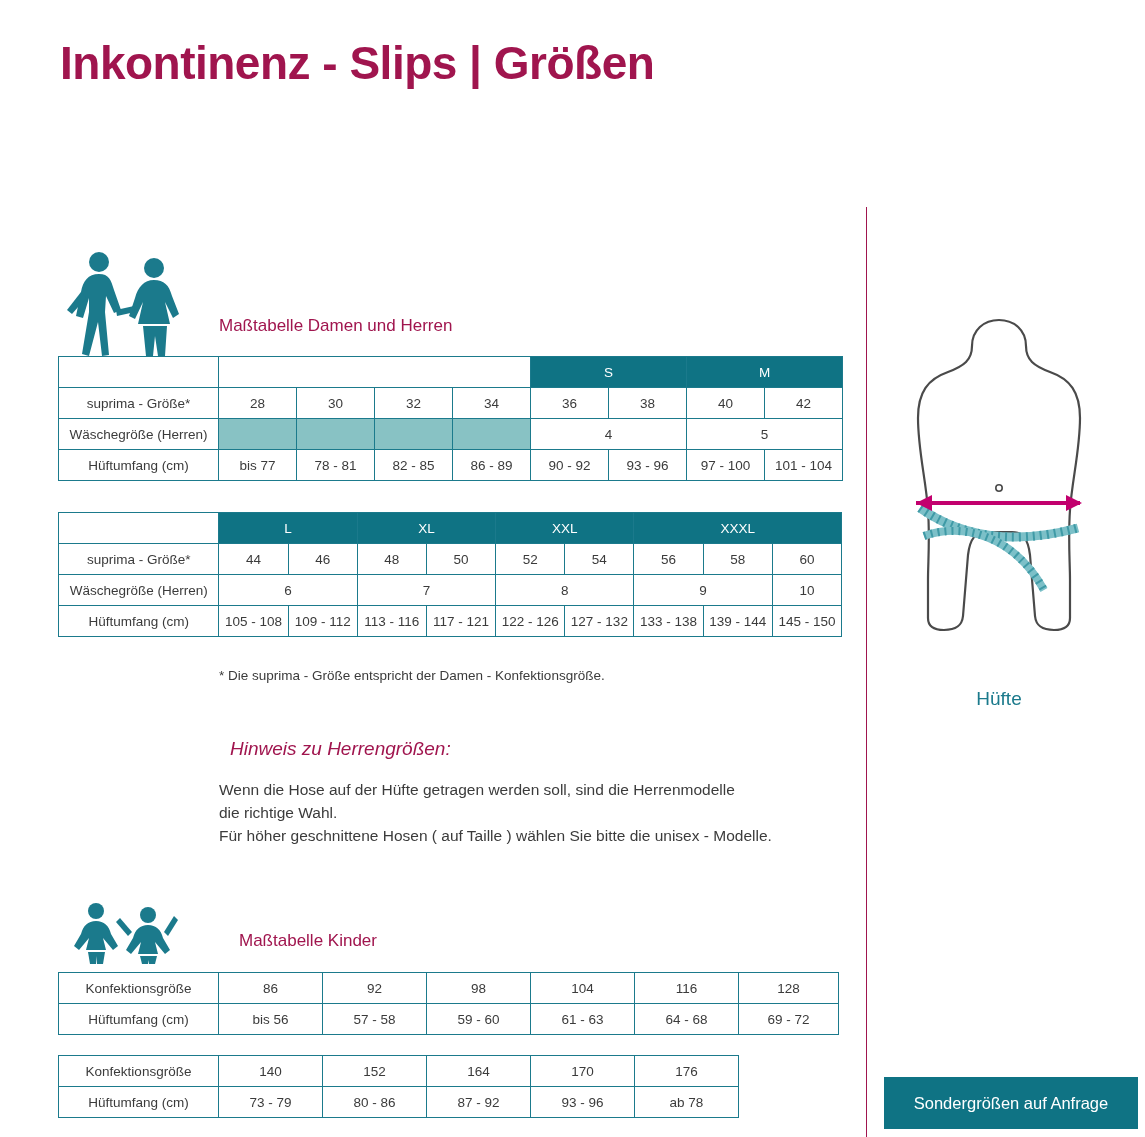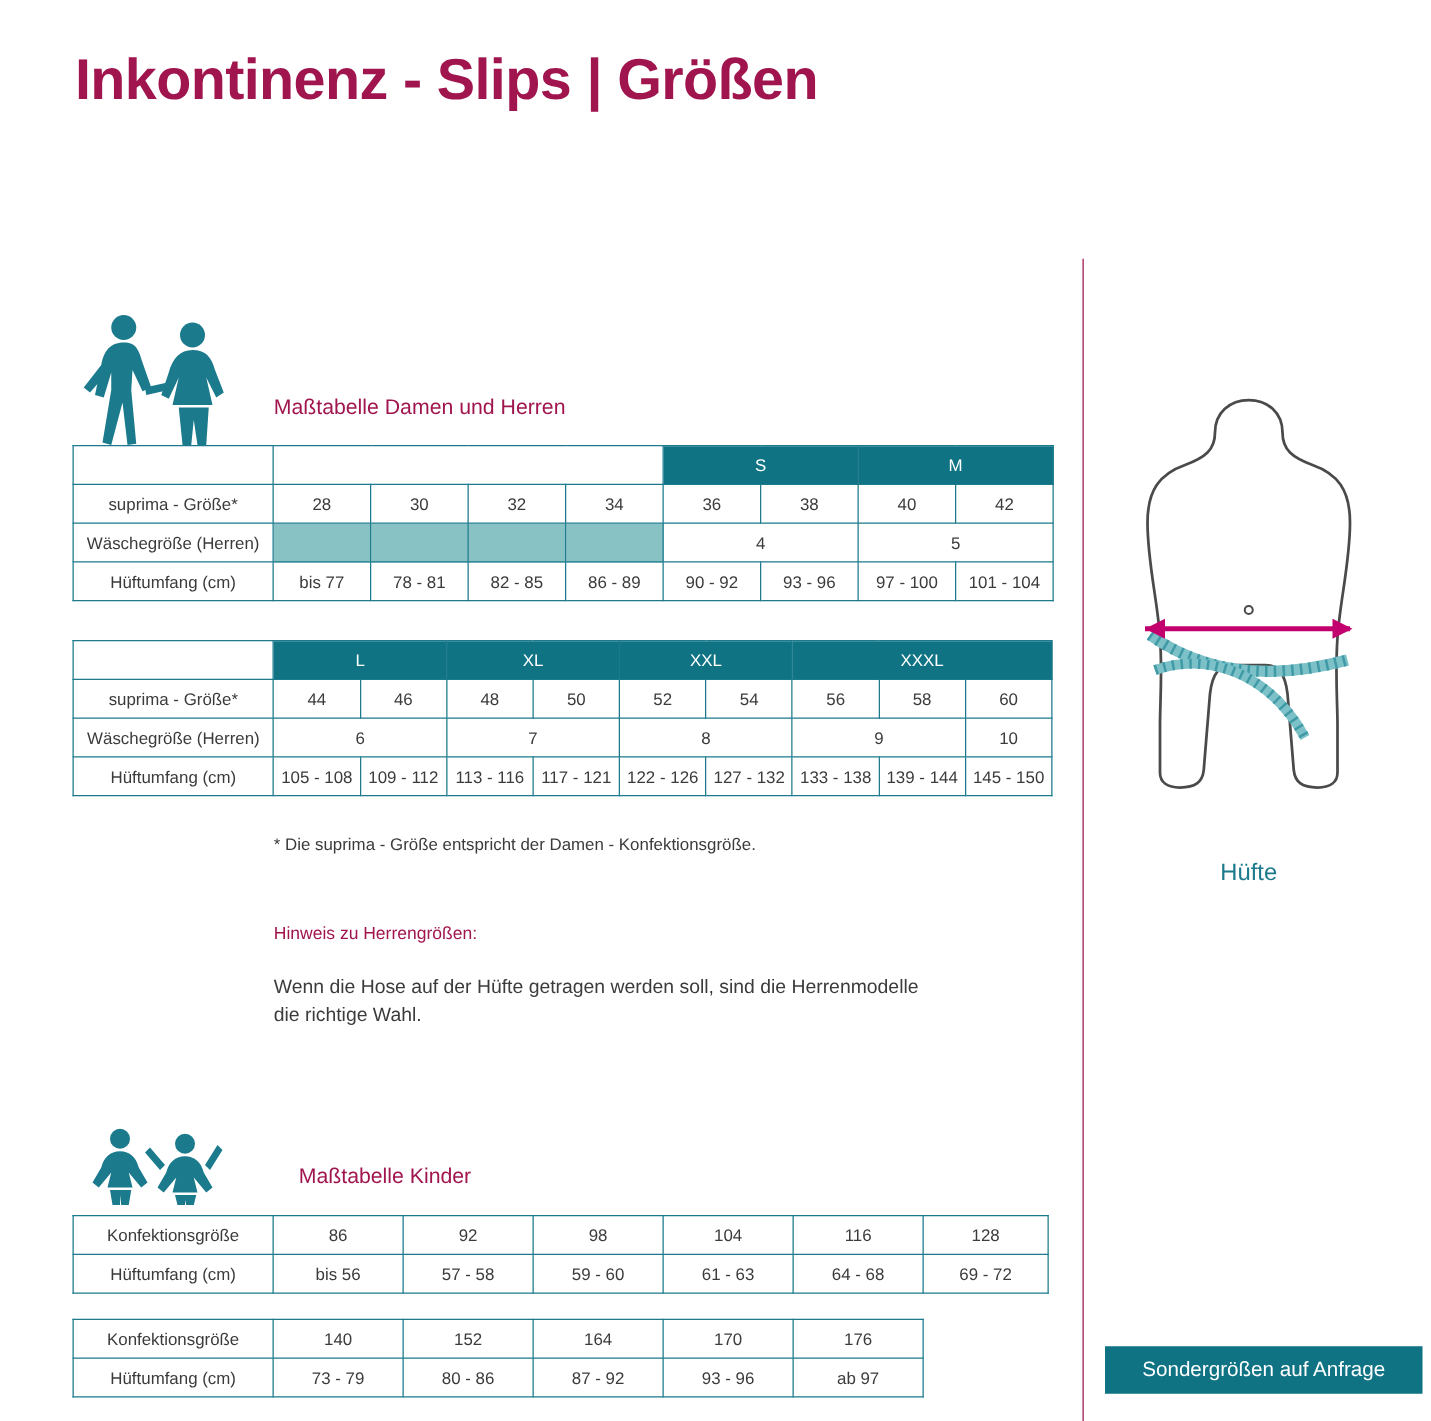--- a/index.html
+++ b/index.html
@@ -105,24 +105,25 @@
   .footnote {
     position: absolute;
     left: 219px;
     top: 668px;
     font-size: 13.5px;
     color: #3b3b3b;
   }
 
   .hint-heading {
     position: absolute;
-    left: 219px;
+    left: 230px;
     top: 738px;
-    font-size: 14px;
+    font-size: 19px;
     color: #a0154e;
+    font-style: italic;
   }
   .hint-body {
     position: absolute;
     left: 219px;
     top: 778px;
     font-size: 15.5px;
     line-height: 23px;
     color: #3b3b3b;
     width: 640px;
   }
@@ -144,21 +145,21 @@
     font-size: 19px;
     color: #1b7a8c;
   }
 
   
   .special-btn {
     position: absolute;
     left: 884px;
     top: 1077px;
     width: 254px;
-    height: 38px;
+    height: 52px;
     background: #0f7384;
     color: #ffffff;
     font-size: 16.5px;
     display: flex;
     align-items: center;
     justify-content: center;
   }
 </style>
 </head>
 <body>
@@ -295,20 +296,21 @@
   </tr>
 </tbody>
   </table>
 
 <div class="footnote">* Die suprima - Größe entspricht der Damen - Konfektionsgröße.</div>
 
 <div class="hint-heading">Hinweis zu Herrengrößen:</div>
 <div class="hint-body">
   <div>Wenn die Hose auf der Hüfte getragen werden soll, sind die Herrenmodelle</div>
   <div>die richtige Wahl.</div>
+  <div>Für höher geschnittene Hosen ( auf Taille ) wählen Sie bitte die unisex - Modelle.</div>
 </div>
 
 <div class="kids-icon">
   <svg viewBox="0 0 110 62" width="110" height="62" xmlns="http://www.w3.org/2000/svg">
     <g fill="#1b7a8c">
       <circle cx="26" cy="9" r="8"></circle>
       <path d="M26 19 C18 19 13 24 11 32 L4 44 L9 48 L19 36 L16 48 L36 48 L33 36 L43 48 L48 44 L41 32 C39 24 34 19 26 19 Z"></path>
       <path d="M18 50 L20 62 L26 62 L26 54 L27 62 L33 62 L35 50 Z"></path>
       <circle cx="78" cy="13" r="8"></circle>
       <path d="M78 23 C70 23 65 28 63 36 L56 48 L61 52 L71 40 L68 52 L88 52 L85 40 L95 52 L100 48 L93 36 C91 28 86 23 78 23 Z"></path>
@@ -370,21 +372,21 @@
     <td class="bold">164</td>
     <td class="bold">170</td>
     <td class="bold">176</td>
   </tr>
   <tr>
     <td class="rowlabel">Hüftumfang (cm)</td>
     <td>73 - 79</td>
     <td>80 - 86</td>
     <td>87 - 92</td>
     <td>93 - 96</td>
-    <td>ab 97</td>
+    <td>ab 78</td>
   </tr>
 </tbody>
   </table>
 
 <div class="figure-wrap">
   <svg viewBox="0 0 230 360" width="230" height="360" xmlns="http://www.w3.org/2000/svg">
 
     <g>
       <path d="M88 46 C88 30 100 20 115 20 C130 20 142 30 142 46
                C142 60 150 66 166 72 C186 79 196 92 196 118

